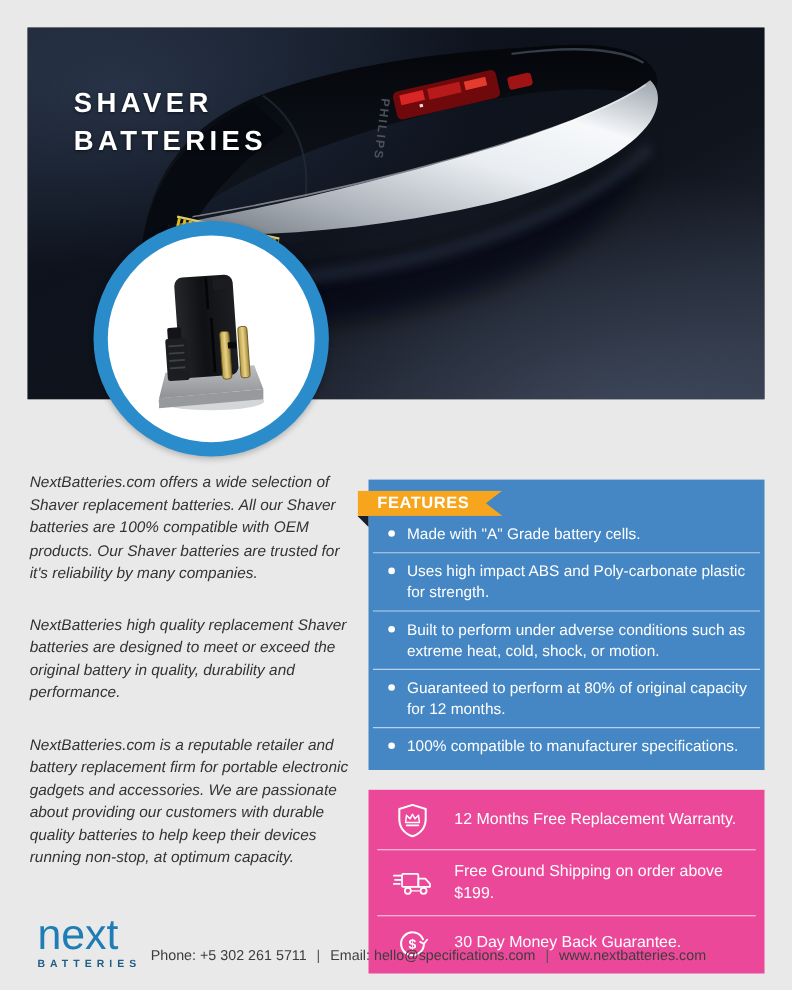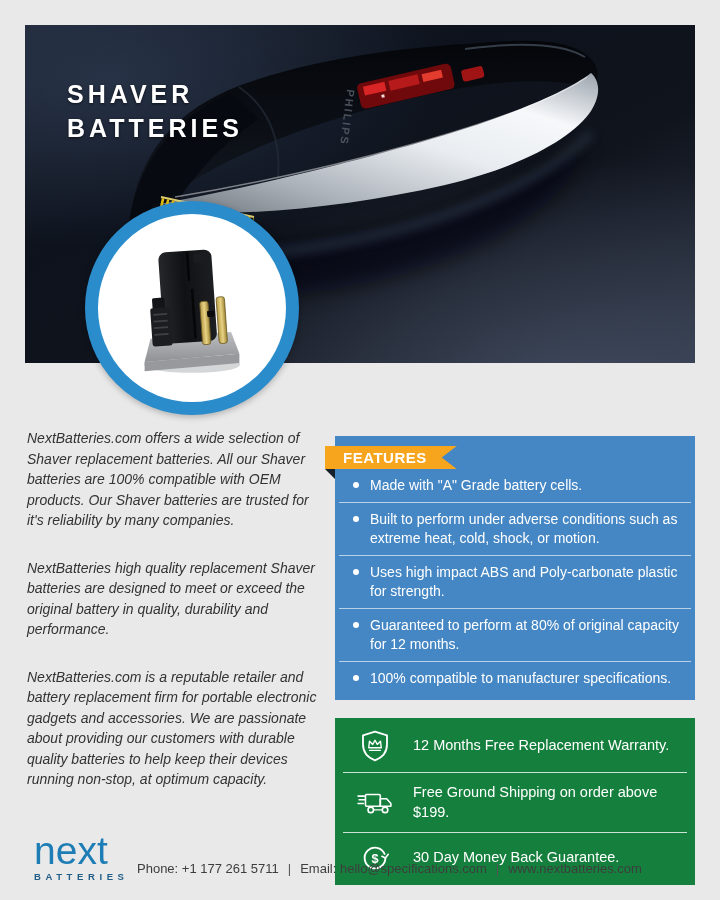--- a/index.html
+++ b/index.html
@@ -42,21 +42,21 @@
   }
   .feat-list{list-style:none;margin:0;padding:0 4px 5px 4px;}
   .feat-item{
     display:flex;gap:11px;padding:7px 6px 7px 14px;
     border-bottom:1px solid rgba(255,255,255,.62);
     color:#ffffff;font-size:14px;line-height:19px;
   }
   .feat-item:last-child{border-bottom:none;}
   .dot{flex:0 0 6px;width:6px;height:6px;border-radius:50%;background:#ffffff;margin-top:6px;}
   
-  .guarantee-box{margin-top:18px;background:#15803d;padding:2px 8px;}
+  .guarantee-box{margin-top:18px;background:#ec4899;padding:2px 8px;}
   .g-row{
     display:flex;align-items:center;gap:20px;padding:10px 6px 10px 14px;
     border-bottom:1px solid rgba(255,255,255,.78);
     color:#ffffff;font-size:14.5px;line-height:19.5px;
   }
   .g-row:last-child{border-bottom:none;}
   .g-icon{flex:0 0 36px;display:flex;align-items:center;justify-content:center;}
   
   .footer{position:absolute;left:0;top:834px;width:648px;height:66px;}
   .logo{position:absolute;left:34px;top:0;color:#1e7db5;}
@@ -214,25 +214,25 @@
       <div class="features-box">
         <div class="ribbon">FEATURES</div>
         <div class="ribbon-fold"></div>
         <ul class="feat-list">
           <li class="feat-item">
             <span class="dot"></span>
             <span>Made with "A" Grade battery cells.</span>
           </li>
           <li class="feat-item">
             <span class="dot"></span>
+            <span>Uses high impact ABS and Poly-carbonate plastic for strength.</span>
+          </li>
+          <li class="feat-item">
+            <span class="dot"></span>
             <span>Built to perform under adverse conditions such as extreme heat, cold, shock, or motion.</span>
-          </li>
-          <li class="feat-item">
-            <span class="dot"></span>
-            <span>Uses high impact ABS and Poly-carbonate plastic for strength.</span>
           </li>
           <li class="feat-item">
             <span class="dot"></span>
             <span>Guaranteed to perform at 80% of original capacity for 12 months.</span>
           </li>
           <li class="feat-item">
             <span class="dot"></span>
             <span>100% compatible to manufacturer specifications.</span>
           </li>
         </ul>
@@ -278,17 +278,17 @@
 
     </div>
   </div>
 
   <div class="footer">
     <div class="logo">
       <div class="logo-primary">next</div>
       <div class="logo-secondary">BATTERIES</div>
     </div>
     <div class="contact">
-      <span>Phone: +1 177 261 5711</span><span class="sep">|</span><span>Email: hello@specifications.com</span><span class="sep">|</span><span>www.nextbatteries.com</span>
+      <span>Phone: +5 302 261 5711</span><span class="sep">|</span><span>Email: hello@specifications.com</span><span class="sep">|</span><span>www.nextbatteries.com</span>
     </div>
   </div>
 
 </div>
 
 </body></html>

